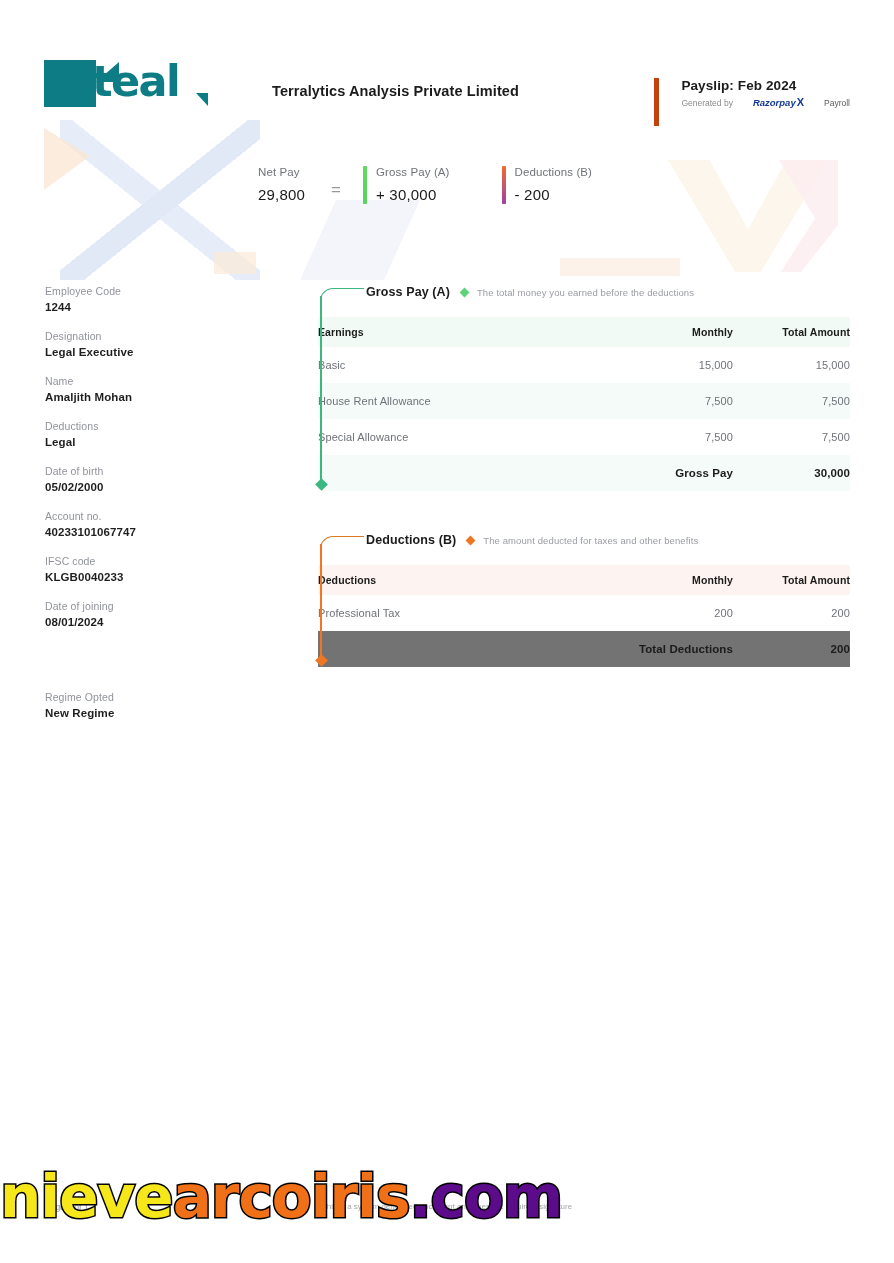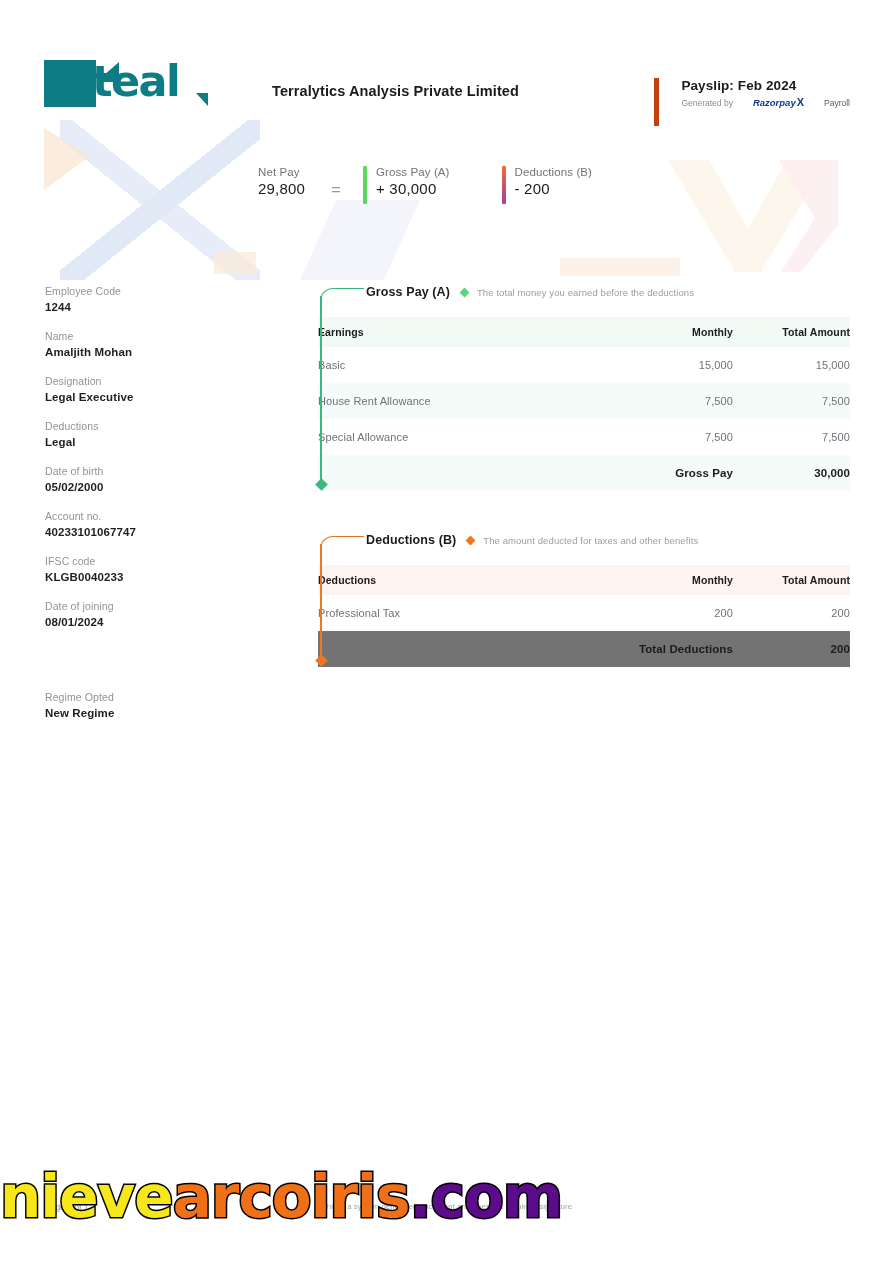--- a/index.html
+++ b/index.html
@@ -92,21 +92,21 @@
   }
   .payslip-title { font-size: 13.5px; font-weight: 700; color: #1b1b1b; letter-spacing: .1px; }
   .gen-by { font-size: 8.5px; color: #8b8b8b; margin-top: 3px; display: flex; align-items: flex-end; gap: 20px; }
   .rzp-logo { display: flex; align-items: center; gap: 1px; color: #12388e; font-weight: 700; font-style: italic; font-size: 9.5px; }
   .rzp-x { font-style: normal; font-weight: 700; font-size: 11px; color: #12388e; }
   .rzp-payroll { color: #5d5d5d; font-weight: 400; font-style: normal; font-size: 8.5px; }
 
   
   .summary { position: absolute; left: 258px; top: 166px; display: flex; align-items: flex-start; }
   .sum-block { display: flex; flex-direction: column; }
-  .sum-label { font-size: 11.5px; color: #70737a; margin-bottom: 2px; letter-spacing: .1px; }
+  .sum-label { font-size: 11.5px; color: #70737a; margin-bottom: 8px; letter-spacing: .1px; }
   .sum-value { font-size: 15px; font-weight: 400; color: #1b1b1b; letter-spacing: .2px; }
   .equals { font-size: 17px; color: #9a9a9a; margin: 14px 22px 0 26px; font-weight: 400; }
   .bar-block { display: flex; gap: 9px; margin-right: 52px; }
   .vbar { width: 4px; height: 38px; border-radius: 1px; flex: none; }
   .vbar-green { background: linear-gradient(to bottom, #5fdb5f, #58d35c); }
   .vbar-grad { background: linear-gradient(to bottom, #f26b2c, #a33fa3); }
 
   
   .details { position: absolute; left: 45px; top: 285px; width: 215px; }
   .field { margin-bottom: 17px; }
@@ -225,26 +225,26 @@
       </div>
     </div>
   </div>
 
   <div class="details">
     <div class="field">
       <div class="field-label">Employee Code</div>
       <div class="field-value">1244</div>
     </div>
     <div class="field">
+      <div class="field-label">Designation</div>
+      <div class="field-value">Legal Executive</div>
+    </div>
+    <div class="field">
       <div class="field-label">Name</div>
       <div class="field-value">Amaljith Mohan</div>
-    </div>
-    <div class="field">
-      <div class="field-label">Designation</div>
-      <div class="field-value">Legal Executive</div>
     </div>
     <div class="field">
       <div class="field-label">Deductions</div>
       <div class="field-value">Legal</div>
     </div>
     <div class="field">
       <div class="field-label">Date of birth</div>
       <div class="field-value">05/02/2000</div>
     </div>
     <div class="field">

